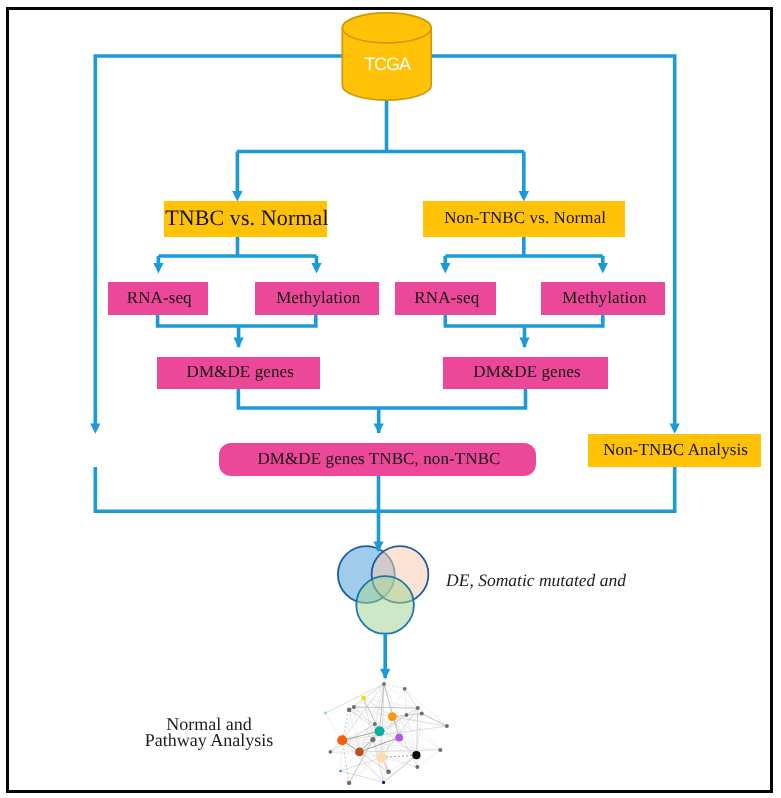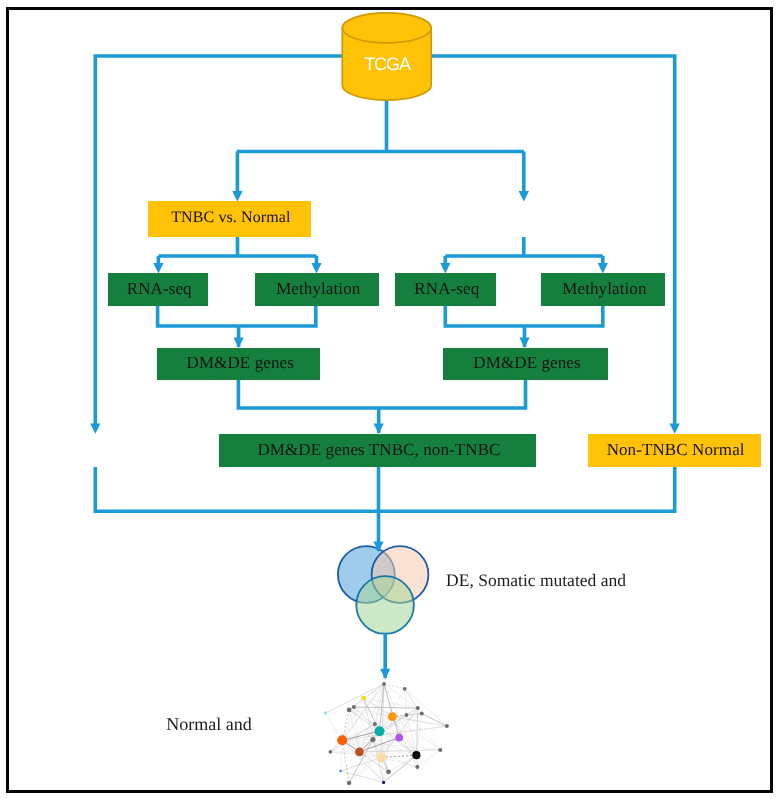--- a/index.html
+++ b/index.html
@@ -5,21 +5,21 @@
   html,body{margin:0;padding:0;background:#ffffff;}
   body{width:781px;height:798px;overflow:hidden;font-family:"Liberation Serif",serif;-webkit-font-smoothing:antialiased;text-rendering:geometricPrecision;}
   #stage{position:relative;width:781px;height:568px;background:#fff;}
   .node-box,.caption,.cyl-label{transform:translateZ(0);}
   .frame{position:absolute;z-index:6;left:5.6px;top:7px;width:767.8px;height:786.4px;border:3px solid #050505;box-sizing:border-box;}
   svg.layer{position:absolute;left:0;top:0;width:781px;height:798px;overflow:visible;}
   .node-box{position:absolute;z-index:3;display:flex;align-items:center;justify-content:center;padding-bottom:1.6px;padding-left:2.8px;
        font-family:"Liberation Serif",serif;color:#141414;box-sizing:border-box;
        white-space:nowrap;letter-spacing:0.1px;}
   .yellow{background:#FFC206;}
-  .blue{background:#15803d;}
+  .blue{background:#ec4899;margin-top:9px;}
   .caption{position:absolute;z-index:3;font-family:"Liberation Serif",serif;color:#1c1c1c;text-align:center;line-height:1.18;}
   .cyl-label{position:absolute;z-index:4;font-family:"Liberation Sans",sans-serif;color:#fff;}
 </style>
 </head>
 <body>
 
 <div id="stage">
 
   <svg class="layer" style="z-index:2;" viewBox="0 0 781 798">
     <defs>
@@ -72,41 +72,42 @@
   </svg>
 
   <svg class="layer" style="z-index:3;" viewBox="0 0 781 798">
     <g>
       <path d="M342.3,27.9 L342.3,85.2 A44.45,14.95 0 0 0 431.2,85.2 L431.2,27.9 Z" fill="#FFC206" stroke="#CF9A05" stroke-width="1.7"></path>
       <ellipse cx="386.75" cy="27.9" rx="44.45" ry="14.95" fill="#FFC206" stroke="#CF9A05" stroke-width="1.7"></ellipse>
     </g>
   </svg>
   <div class="cyl-label" style="left:343px;top:57px;width:88px;text-align:center;font-size:18px;letter-spacing:-1.1px;line-height:14px;">TCGA</div>
 
-  <div class="node-box yellow" style="left:148px;top:201px;width:163px;height:36px;font-size:16px;">TNBC vs. Normal</div>
+  <div class="node-box yellow" style="left:164px;top:201px;width:163px;height:36px;font-size:22px;">TNBC vs. Normal</div>
+  <div class="node-box yellow" style="left:422.5px;top:201px;width:202.5px;height:36px;font-size:17px;">Non-TNBC vs. Normal</div>
 
   <div class="node-box blue" style="left:108px;top:273.2px;width:99.6px;height:33px;font-size:17px;">RNA-seq</div>
   <div class="node-box blue" style="left:254.8px;top:273.2px;width:124.1px;height:33px;font-size:17px;">Methylation</div>
   <div class="node-box blue" style="left:394.7px;top:273.2px;width:101.4px;height:33px;font-size:17px;">RNA-seq</div>
   <div class="node-box blue" style="left:540.6px;top:273.2px;width:124.8px;height:33px;font-size:17px;">Methylation</div>
 
   <div class="node-box blue" style="left:157.3px;top:348px;width:163px;height:32.4px;font-size:17px;">DM&amp;DE genes</div>
   <div class="node-box blue" style="left:443.3px;top:348px;width:164.7px;height:32.4px;font-size:17px;">DM&amp;DE genes</div>
 
-  <div class="node-box blue" style="left:218.7px;top:434.4px;width:317.8px;height:32.2px;font-size:17px;">DM&amp;DE genes TNBC, non-TNBC</div>
-  <div class="node-box yellow" style="left:587.7px;top:434.4px;width:173.1px;height:32.2px;font-size:17px;">Non-TNBC Normal</div>
+  <div class="node-box blue" style="left:218.7px;top:434.4px;width:317.8px;height:32.2px;font-size:17px;border-radius:12px;">DM&amp;DE genes TNBC, non-TNBC</div>
+  <div class="node-box yellow" style="left:587.7px;top:434.4px;width:173.1px;height:32.2px;font-size:17px;">Non-TNBC Analysis</div>
 
   <svg class="layer" style="z-index:1;" viewBox="0 0 781 798">
     <g>
       <circle cx="366.3" cy="574.5" r="28.4" fill="#52A2DC" fill-opacity="0.55" stroke="#13539E" stroke-width="1.8" stroke-opacity="0.95"></circle>
       <circle cx="400.0" cy="574.5" r="28.4" fill="#F8CAAF" fill-opacity="0.55" stroke="#13539E" stroke-width="1.8" stroke-opacity="0.95"></circle>
       <circle cx="385.1" cy="604.9" r="28.8" fill="#A4D597" fill-opacity="0.55" stroke="#1272A6" stroke-width="1.8" stroke-opacity="0.95"></circle>
     </g>
   </svg>
-  <div class="caption" style="left:436px;top:572px;width:200px;font-size:17.5px;line-height:16.1px;">
+  <div class="caption" style="left:436px;top:572px;width:200px;font-size:17.5px;line-height:16.1px;font-style:italic;">
     <div>DE, Somatic mutated and</div>
   </div>
 
   <svg class="layer" id="netsvg" viewBox="0 0 781 798">
 <g>
 <line x1="384.0" y1="683.9" x2="363.5" y2="698.0" stroke="#dedede" stroke-width="0.5"></line>
 <line x1="384.0" y1="683.9" x2="417.8" y2="708.1" stroke="#dedede" stroke-width="0.5"></line>
 <line x1="384.0" y1="683.9" x2="392.4" y2="716.7" stroke="#dedede" stroke-width="0.5"></line>
 <line x1="384.0" y1="683.9" x2="374.8" y2="724.0" stroke="#dedede" stroke-width="0.5"></line>
 <line x1="384.0" y1="683.9" x2="372.9" y2="739.6" stroke="#dedede" stroke-width="0.5"></line>
@@ -246,16 +247,17 @@
 <circle cx="416.4" cy="755.2" r="4.1" fill="#0b0b0b"></circle>
 <circle cx="417.4" cy="767.1" r="2.0" fill="#6e6e6e"></circle>
 <circle cx="388.5" cy="771.8" r="2.4" fill="#6e6e6e"></circle>
 <circle cx="340.5" cy="771.0" r="1.2" fill="#2F7FEF"></circle>
 <circle cx="349.1" cy="782.9" r="2.2" fill="#6e6e6e"></circle>
 <circle cx="383.6" cy="782.4" r="1.6" fill="#141478"></circle>
 </g>
 </svg>
   <div class="caption" style="left:129px;top:716px;width:160px;font-size:18px;line-height:16.4px;white-space:nowrap;">
     <div>Normal and</div>
+    <div>Pathway Analysis</div>
   </div>
 
   <div class="frame"></div>
 </div>
 
 </body></html>

